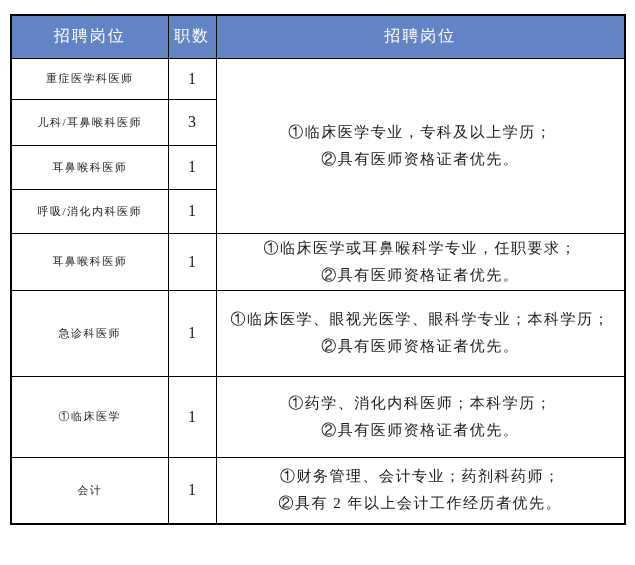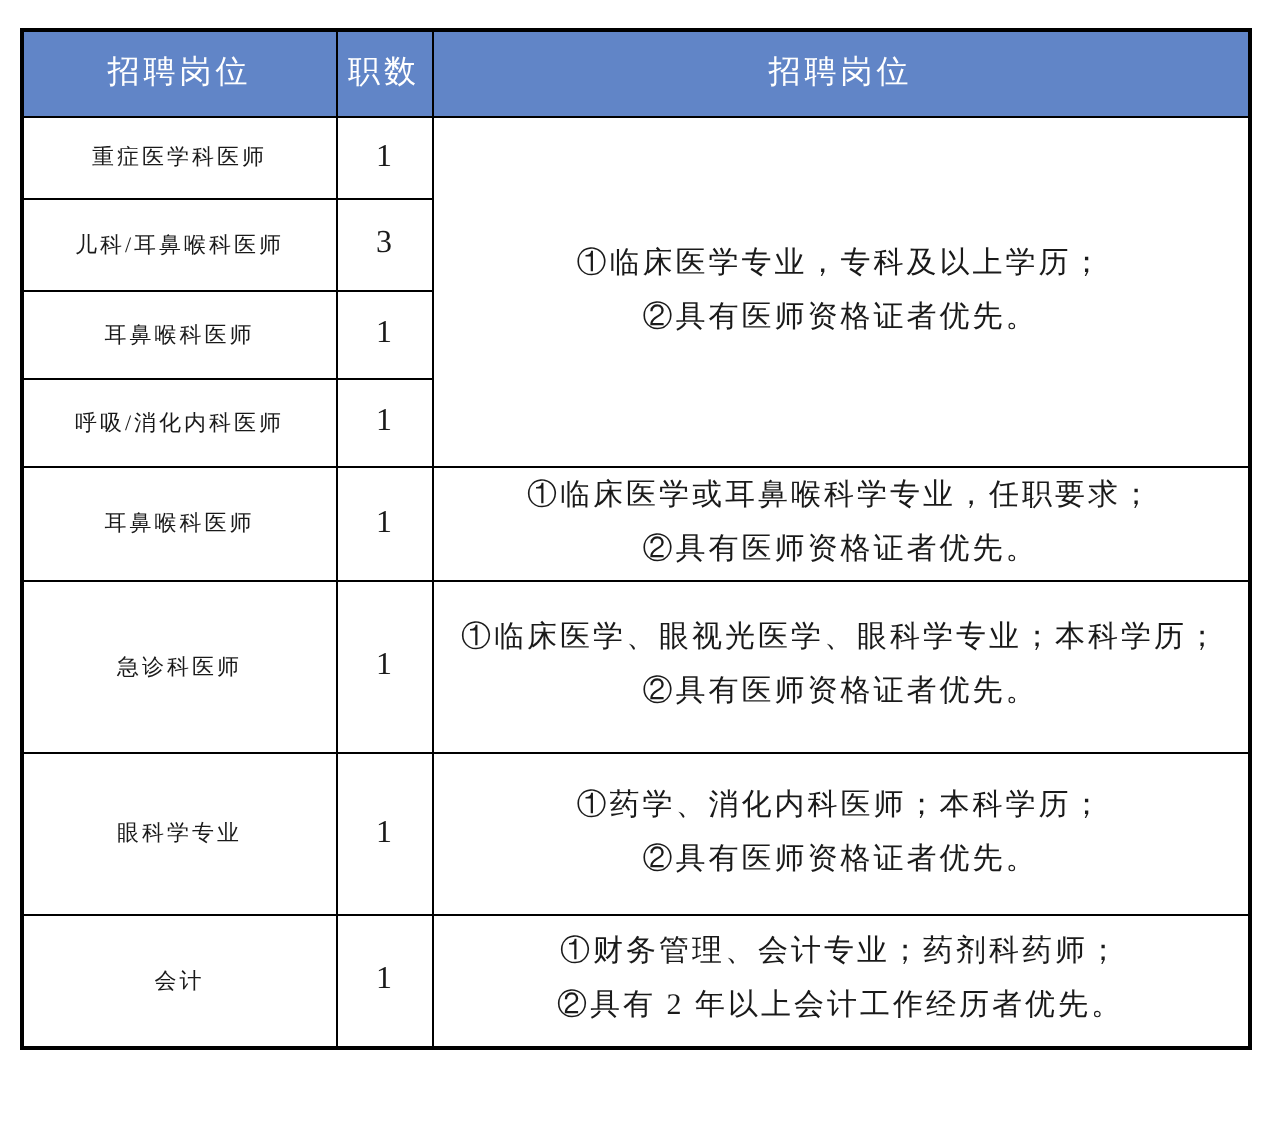--- a/index.html
+++ b/index.html
@@ -117,21 +117,21 @@
       </tr>
       <tr style="height:86px">
         <td class="pos">急诊科医师</td>
         <td class="num">1</td>
         <td class="req">
           <div class="req-line">①临床医学、眼视光医学、眼科学专业；本科学历；</div>
           <div class="req-line">②具有医师资格证者优先。</div>
         </td>
       </tr>
       <tr style="height:81px">
-        <td class="pos">眼科学专业</td>
+        <td class="pos">①临床医学</td>
         <td class="num">1</td>
         <td class="req">
           <div class="req-line">①药学、消化内科医师；本科学历；</div>
           <div class="req-line">②具有医师资格证者优先。</div>
         </td>
       </tr>
       <tr style="height:67px">
         <td class="pos">会计</td>
         <td class="num">1</td>
         <td class="req">

